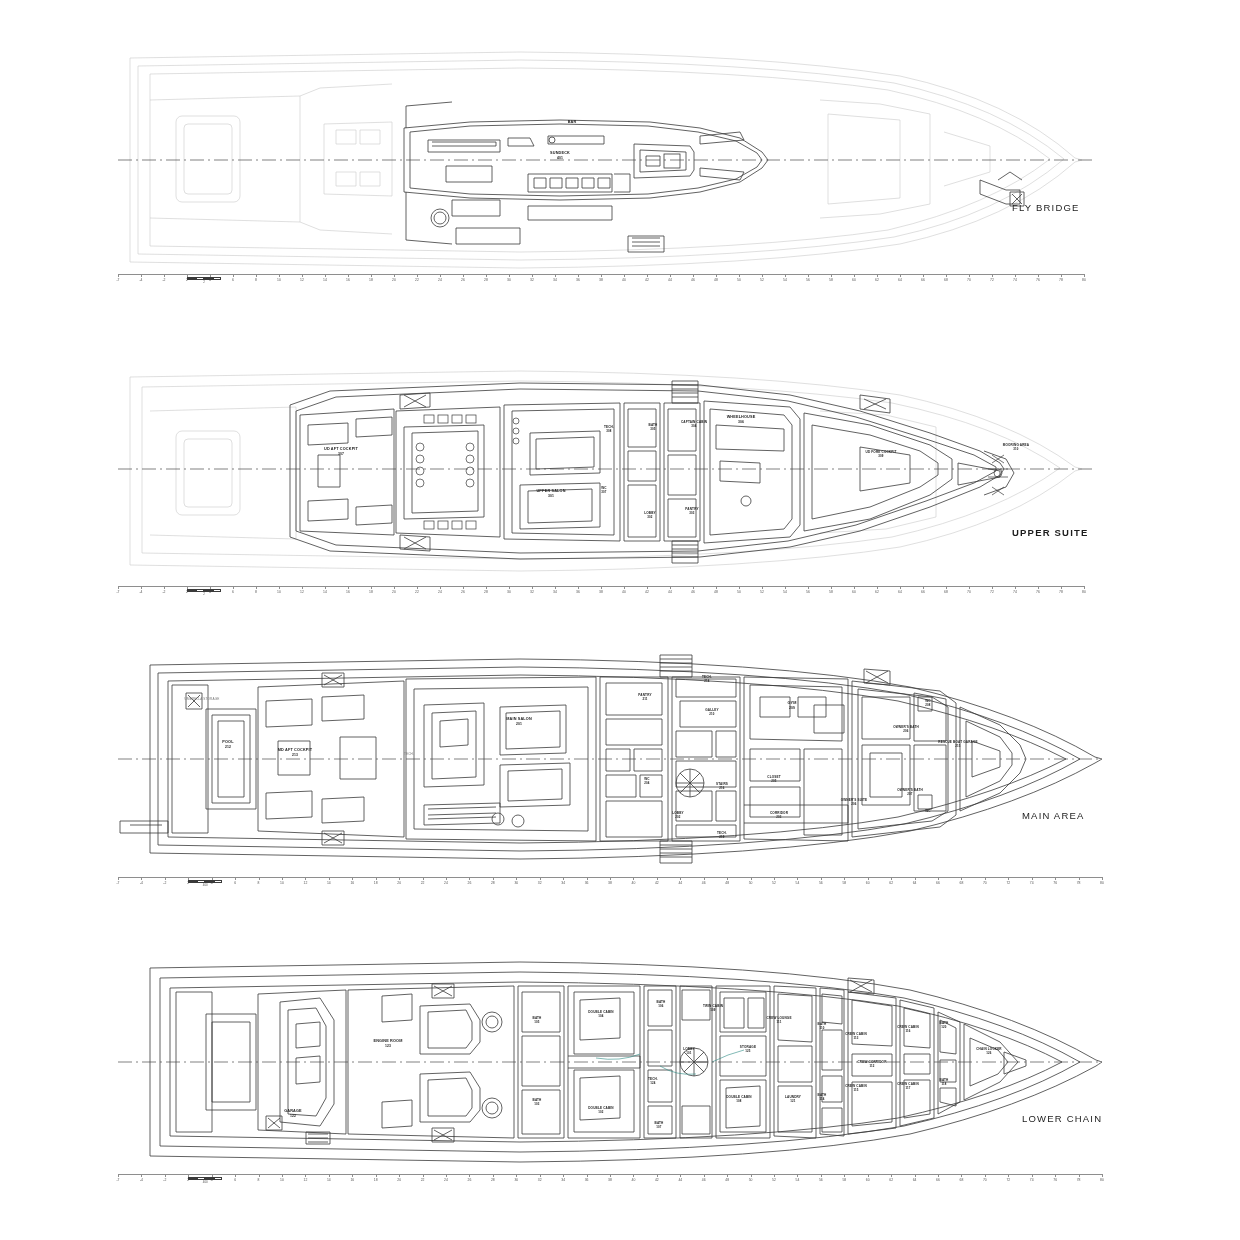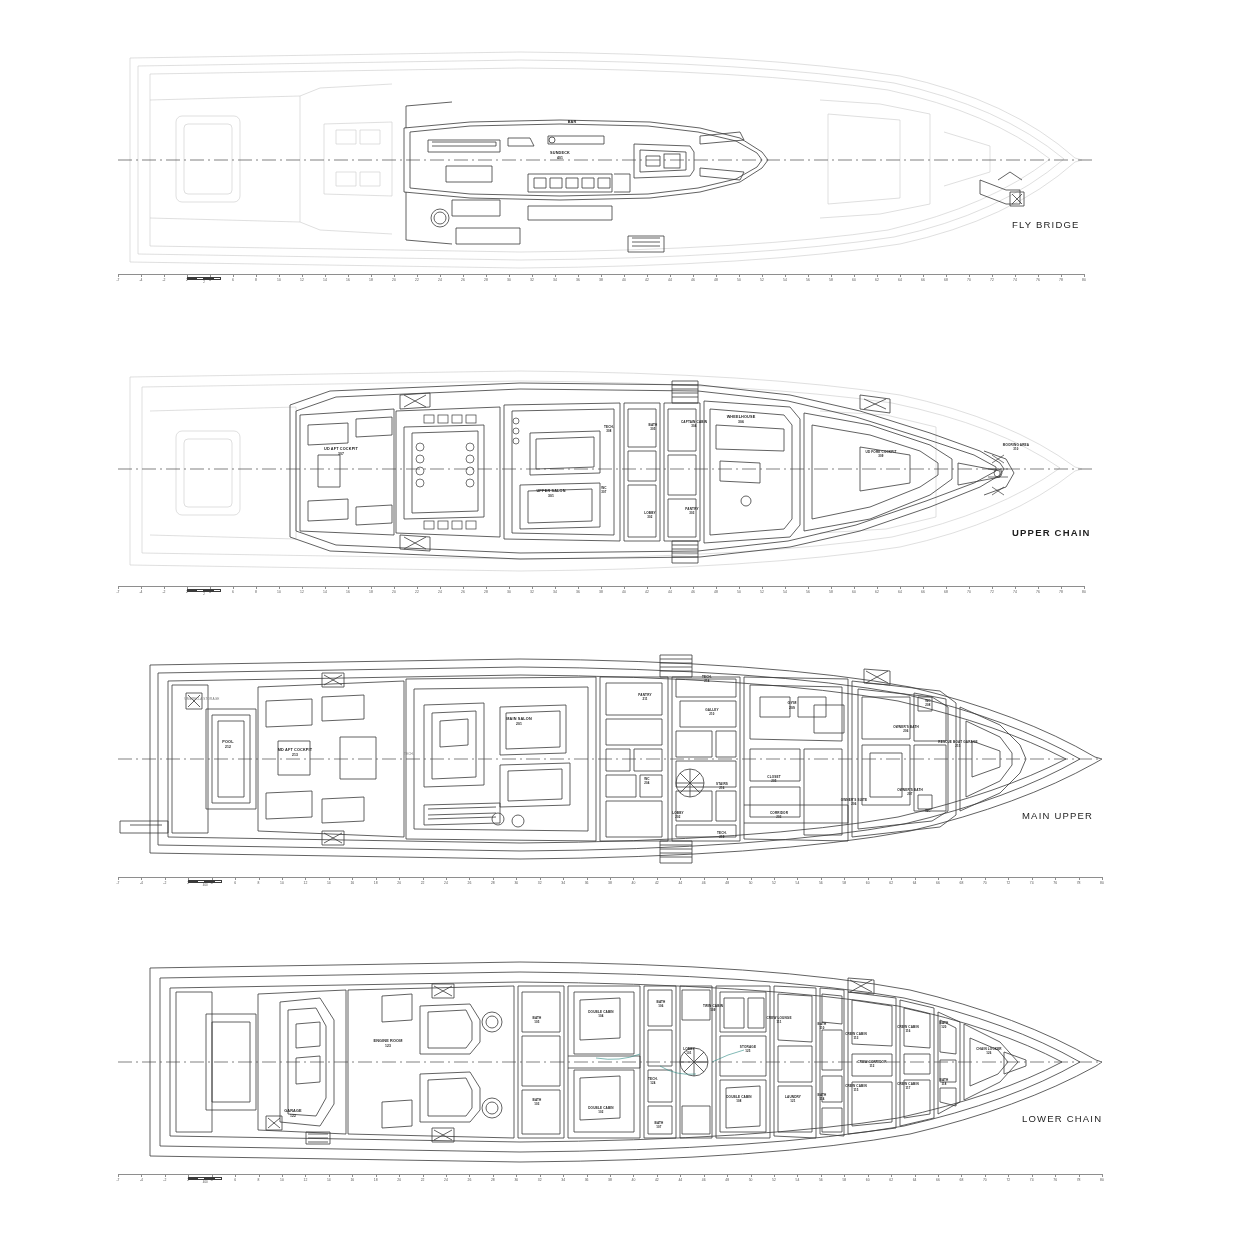--- a/index.html
+++ b/index.html
@@ -175,21 +175,21 @@
         <path d="M700 96 L740 92 L744 100 L700 104 Z"></path>
         <path d="M700 136 L740 140 L744 132 L700 128 Z"></path>
         <path d="M980 140 L1006 150 L1020 150 L1020 164 L1006 164 L980 154 Z"></path>
         <path d="M998 140 L1010 132 L1022 140"></path>
         <path d="M1010 152 L1024 152 L1024 166 L1010 166 Z"></path>
         <path d="M1012 154 L1022 164 M1022 154 L1012 164"></path>
       </g>
 
       <line x1="118" y1="120" x2="1092" y2="120" stroke="#4a4a4a" stroke-width="0.7" stroke-dasharray="14 4 2 4"></line>
     </svg>
-    <div class="deck-title" style="left:1012px;top:179px;">FLY BRIDGE</div>
+    <div class="deck-title" style="left:1012px;top:162px;">FLY BRIDGE</div>
     <div class="room s4" style="left:572px;top:82px;">
       <span>BAR</span>
     </div>
     <div class="room s4" style="left:560px;top:115px;">
       <span>SUNDECK</span>
       <span class="num">401</span>
     </div>
   </div>
 
   <div class="deck" style="top:355px;height:240px;">
@@ -282,21 +282,21 @@
         </g>
         <path d="M860 40 L890 44 L890 58 L860 54 Z"></path>
         <path d="M864 44 L886 54 M886 44 L864 54"></path>
         <path d="M400 40 L430 38 L430 52 L400 54 Z"></path>
         <path d="M404 40 L426 52 M426 40 L404 52"></path>
         <path d="M400 180 L430 182 L430 196 L400 194 Z"></path>
         <path d="M404 182 L426 194 M426 182 L404 194"></path>
       </g>
       <line x1="118" y1="114" x2="1092" y2="114" stroke="#4a4a4a" stroke-width="0.7" stroke-dasharray="14 4 2 4"></line>
     </svg>
-    <div class="deck-title bold" style="left:1012px;top:172px;">UPPER CHAIN</div>
+    <div class="deck-title bold" style="left:1012px;top:172px;">UPPER SUITE</div>
 
     <div class="room s4" style="left:341px;top:96px;">
       <span>UD AFT COCKPIT</span>
       <span class="num">307</span>
     </div>
     <div class="room s4" style="left:551px;top:138px;">
       <span>UPPER SALON</span>
       <span class="num">301</span>
     </div>
     <div class="room" style="left:609px;top:75px;">
@@ -426,21 +426,21 @@
         <path d="M918 150 L932 150 L932 164 L918 164 Z"></path>
 
         <path d="M960 62 L1000 80 L1020 100 L1026 114 L1020 128 L1000 148 L960 166 Z"></path>
         <path d="M966 76 L1000 92 L1012 108 L1012 120 L1000 136 L966 152 Z"></path>
         <path d="M972 96 L1000 106 L1000 122 L972 132 Z"></path>
         <path d="M864 24 L890 26 L890 40 L864 38 Z"></path>
         <path d="M866 26 L888 38 M888 26 L866 38"></path>
       </g>
       <line x1="118" y1="114" x2="1102" y2="114" stroke="#4a4a4a" stroke-width="0.7" stroke-dasharray="14 4 2 4"></line>
     </svg>
-    <div class="deck-title" style="left:1022px;top:165px;">MAIN UPPER</div>
+    <div class="deck-title" style="left:1022px;top:165px;">MAIN AREA</div>
 
     <div class="room s4" style="left:228px;top:99px;">
       <span>POOL</span>
       <span class="num">212</span>
     </div>
     <div class="room s4" style="left:295px;top:107px;">
       <span>MD AFT COCKPIT</span>
       <span class="num">213</span>
     </div>
     <div class="room faint" style="left:202px;top:55px;">

